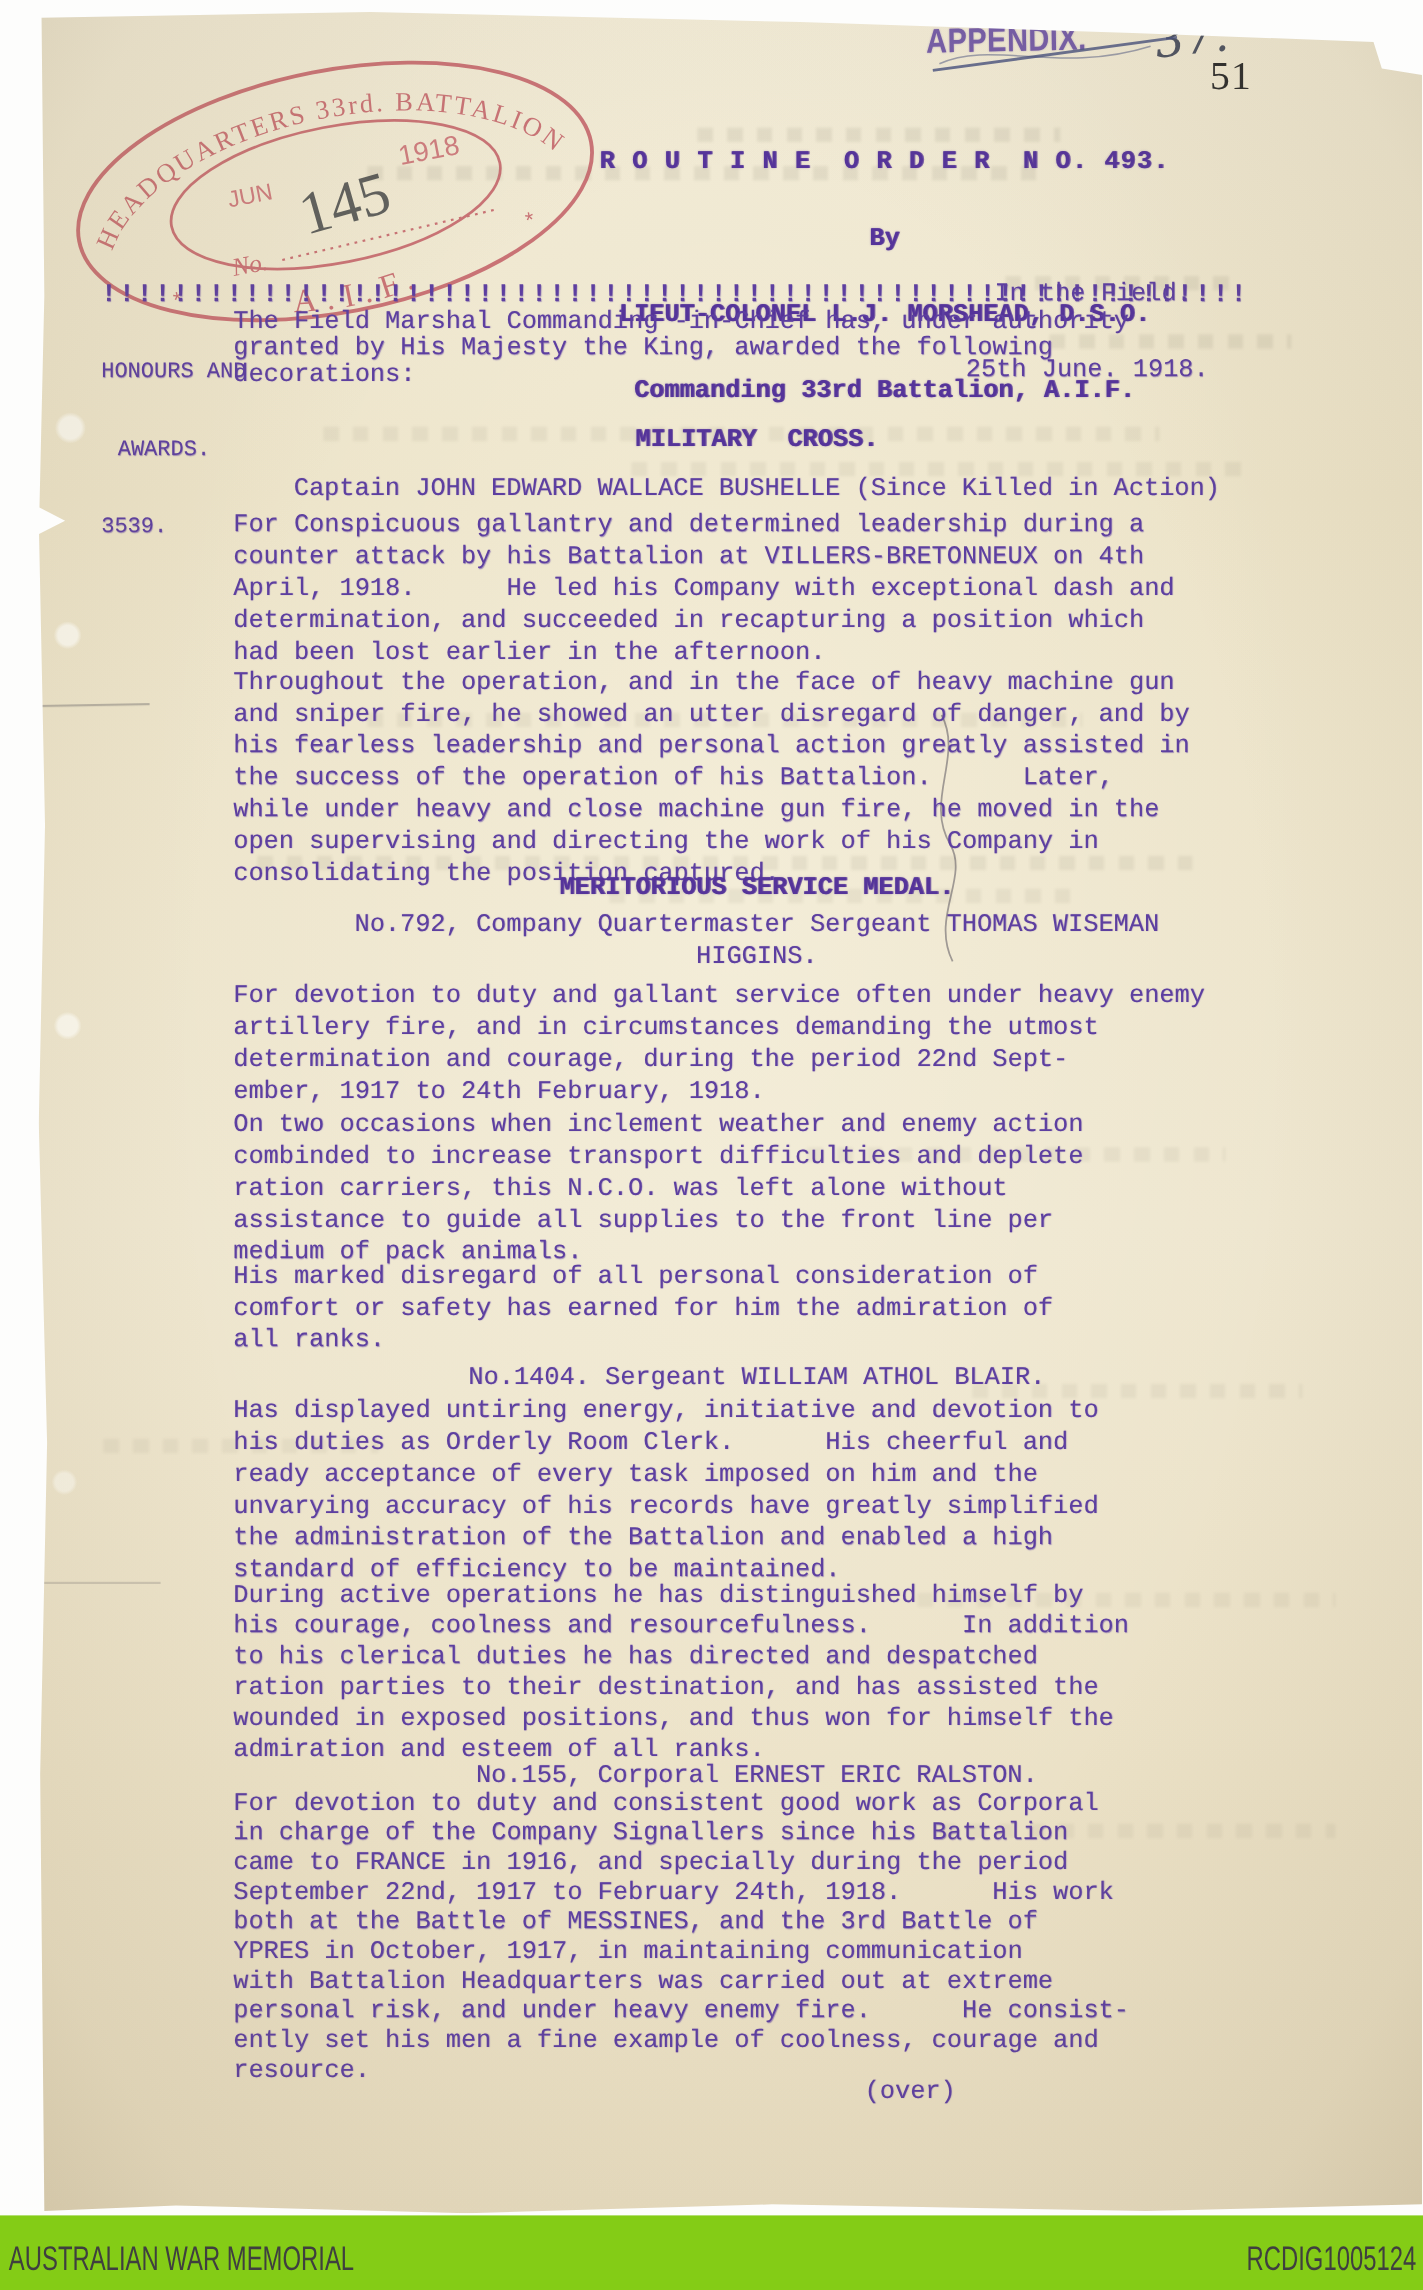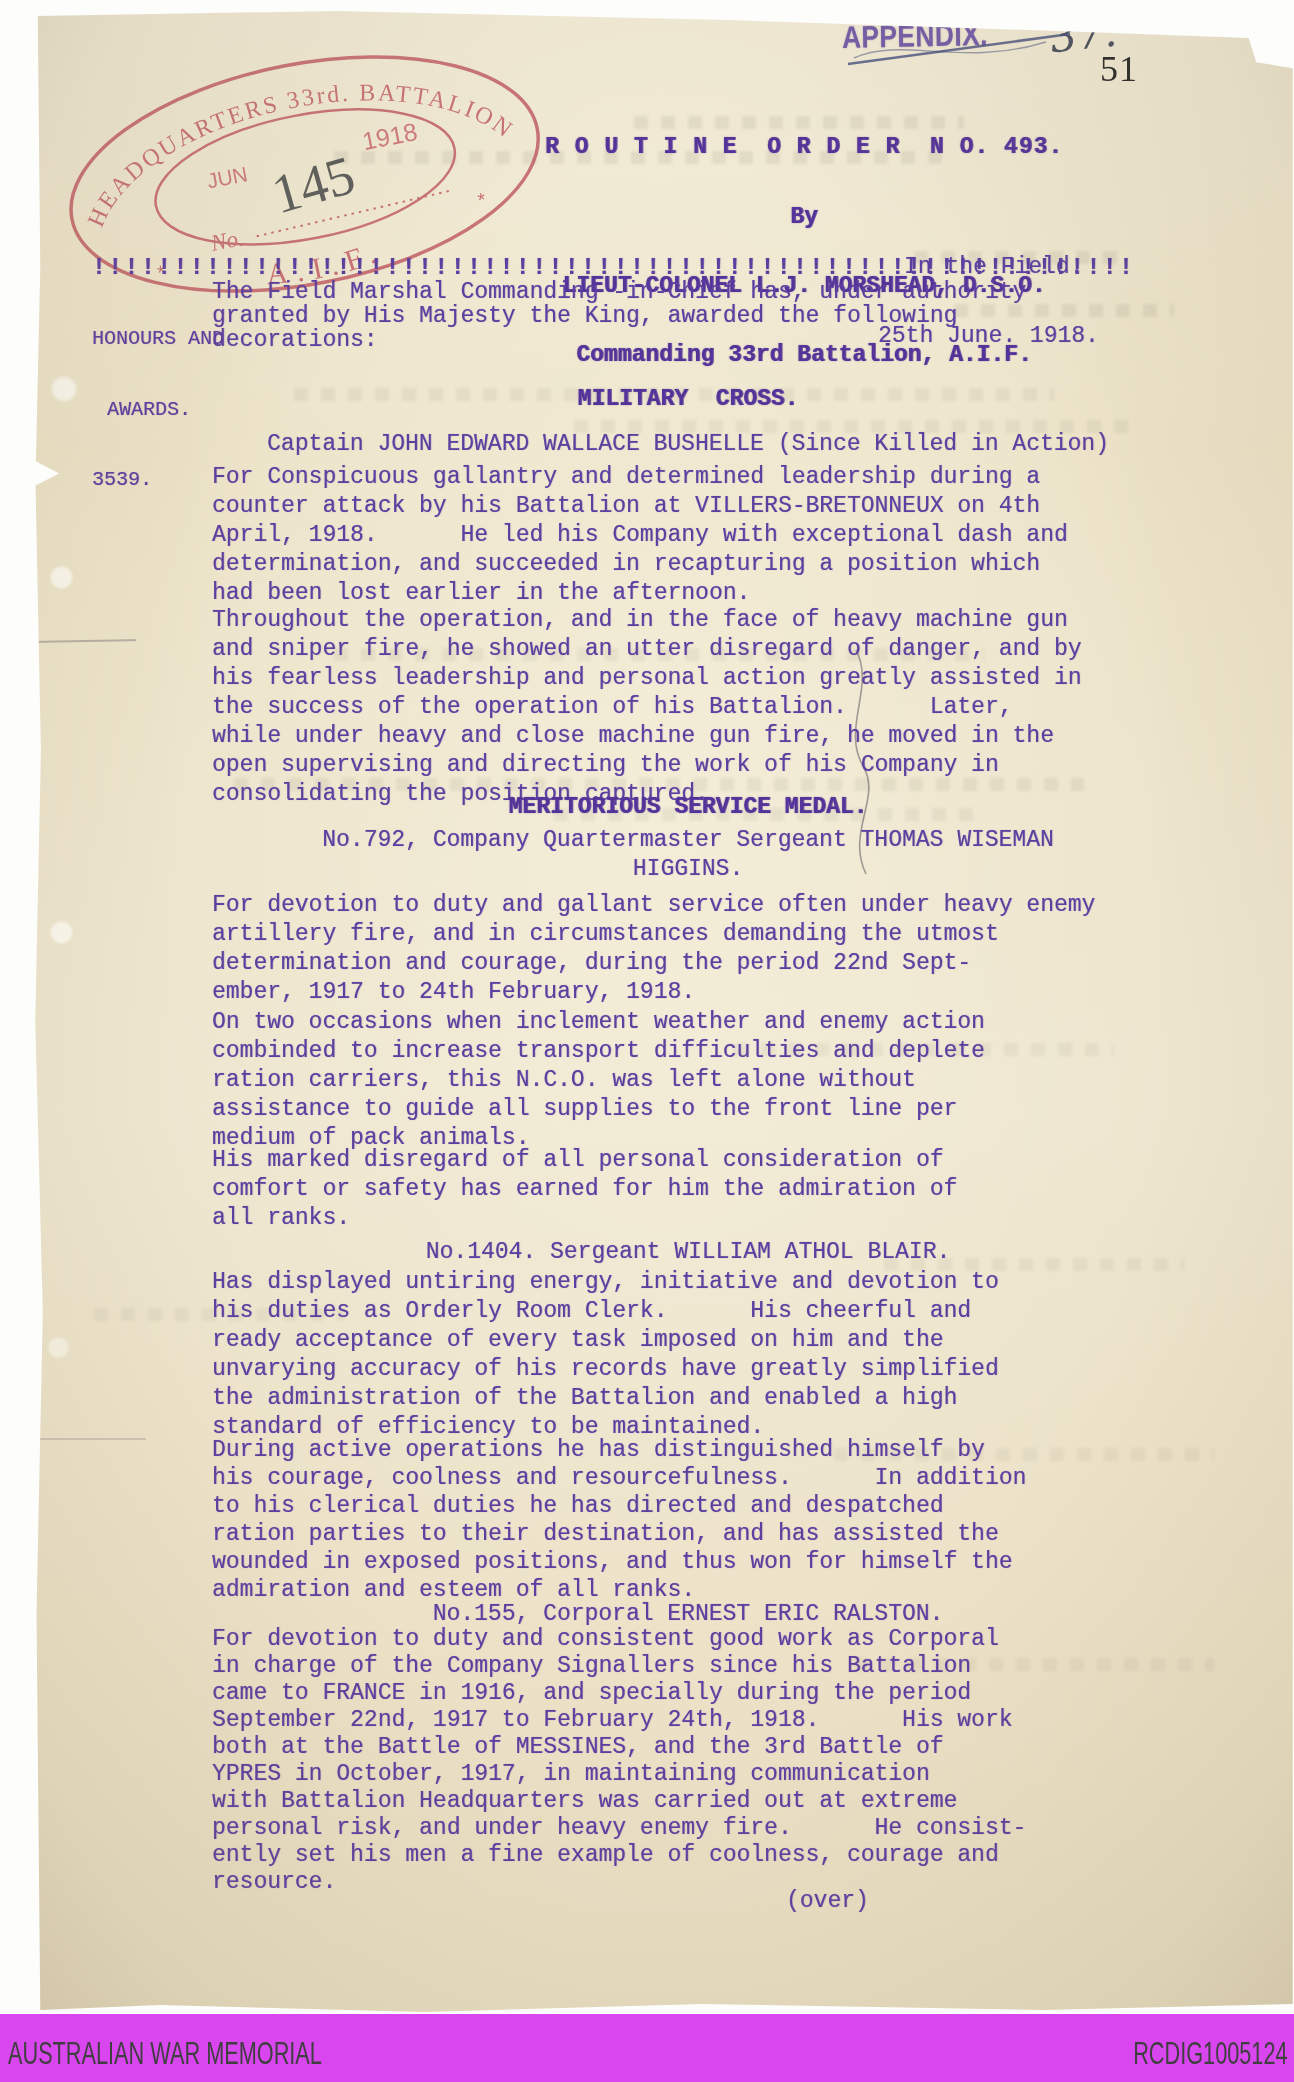--- a/index.html
+++ b/index.html
@@ -49,21 +49,21 @@
   .pagenum{position:absolute;left:1066px;top:40px;font-family:"Liberation Serif",serif;
     font-size:36px;color:#2c2c2c;letter-spacing:1px;}
   .over-note{position:absolute;left:752px;top:1880px;font-size:23px;}
   .stamp{position:absolute;left:16px;top:36px;}
   .bleed{position:absolute;height:13px;filter:blur(1.6px);opacity:0.45;pointer-events:none;
     background:repeating-linear-gradient(90deg, rgba(112,108,88,0.25) 0 14px, rgba(112,108,88,0) 14px 27px);}
   .hole{position:absolute;border-radius:50%;pointer-events:none;
     background:radial-gradient(circle,#faf7ec 50%, rgba(250,247,236,0) 72%);}
   .crease{position:absolute;height:2px;background:rgba(95,92,98,0.38);filter:blur(0.7px);pointer-events:none;}
   .pen-squiggle{position:absolute;left:792px;top:640px;pointer-events:none;}
-  .footer{position:absolute;left:0;top:2014px;width:1294px;height:68px;background:#d946ef;}
+  .footer{position:absolute;left:0;top:2014px;width:1294px;height:68px;background:#84cc16;}
   .f-left{position:absolute;left:8px;top:22px;font-size:31px;color:#3f3f3f;
     transform:scaleX(0.70);transform-origin:left center;white-space:nowrap;}
   .f-right{position:absolute;right:6px;top:22px;font-size:31px;color:#3f3f3f;
     transform:scaleX(0.70);transform-origin:right center;white-space:nowrap;}
 </style>
 </head>
 <body>
 
 <div class="paper">
 

